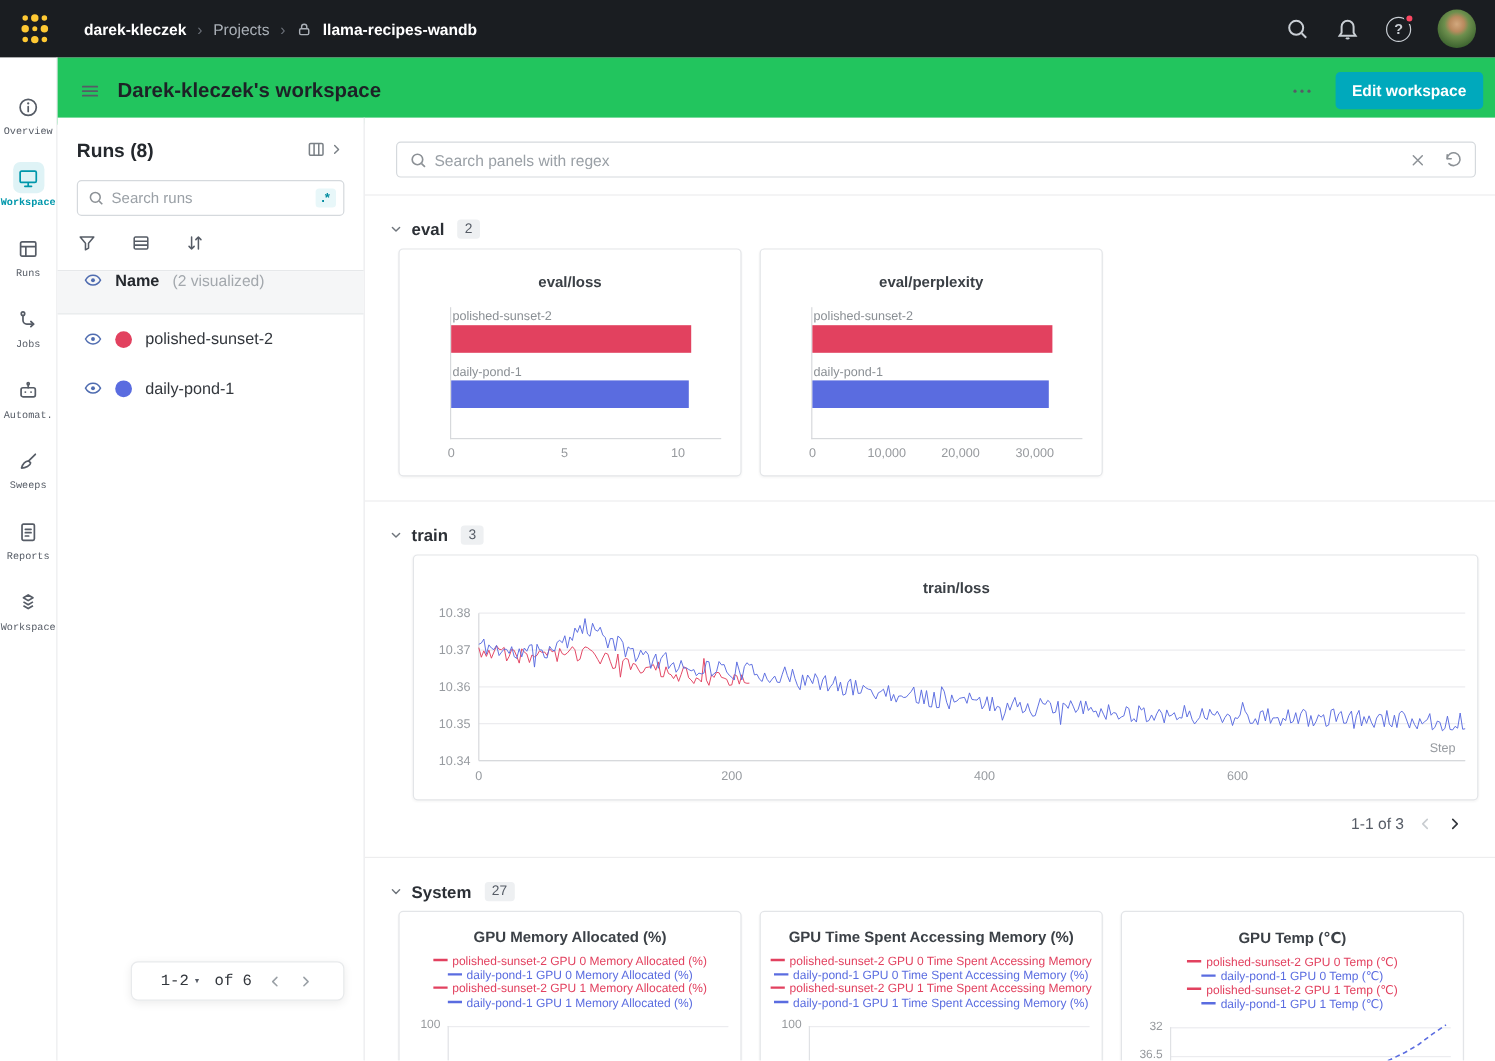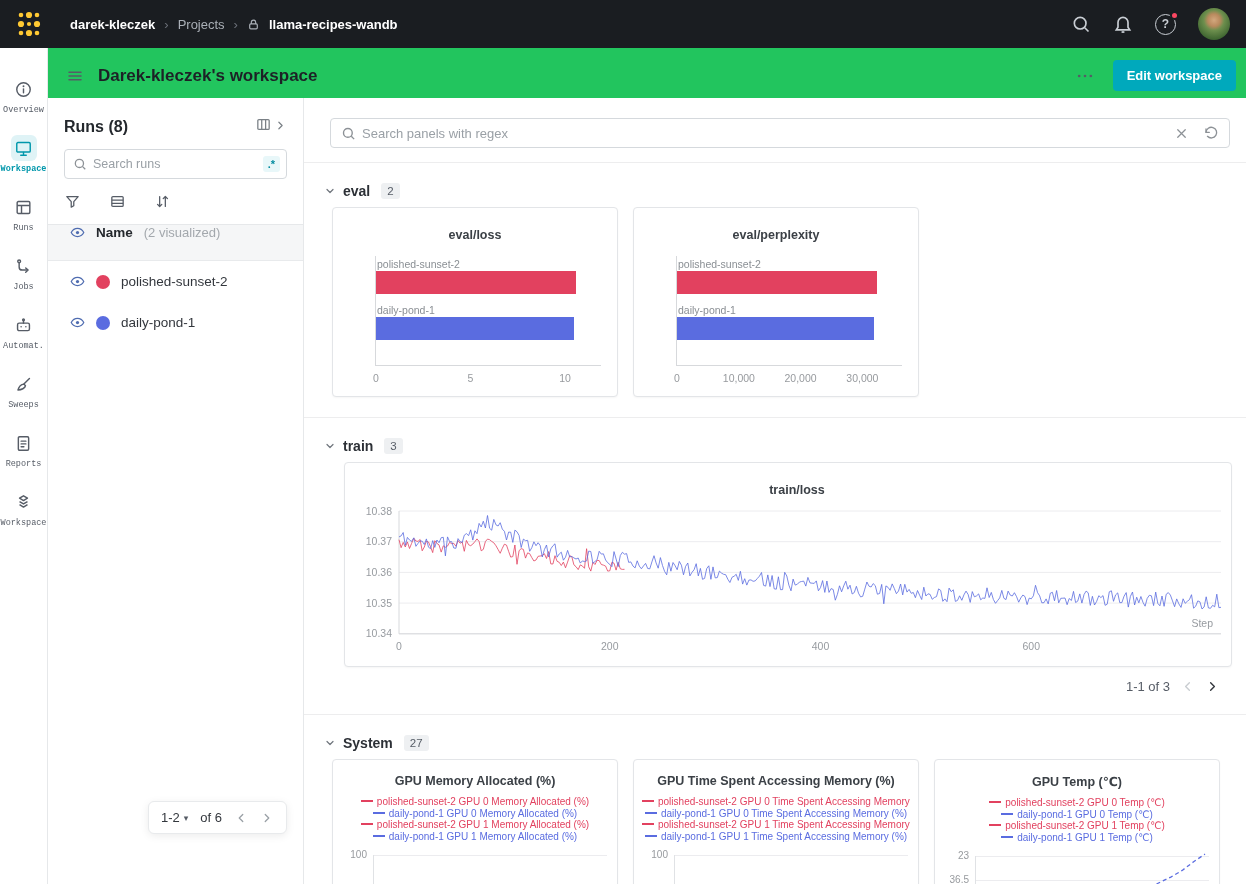--- a/index.html
+++ b/index.html
@@ -53,21 +53,21 @@
   .tool-ic { display:flex; cursor:pointer; background:none; border:none; color:#565c66; }
   .runs-divider { height:1px; background:#e6e8ea; }
   .name-row { display:flex; height:36px; background:#f5f6f7; border-bottom:1px solid #e8eaec; padding-left:22px; gap:11px; }
   .name-row .eye { color:#4f6cb0; display:flex; cursor:pointer; }
   .name-label { font-size:13.5px; font-weight:700; color:#24282d; }
   .name-note { font-size:13px; color:#a3a8ad; }
   .run-row { display:flex; align-items:center; height:41px; padding-left:22px; gap:11px; cursor:pointer; }
   .run-row .eye { color:#4f6cb0; display:flex; }
   .run-dot { width:14px; height:14px; border-radius:50%; flex:0 0 auto; }
   .run-name { font-size:13.5px; color:#33373d; }
-  .runs-pagination { position:absolute; bottom:50px; right:16px; background:#fff; border:1px solid #e8eaec; border-radius:6px; box-shadow:0 2px 8px rgba(0,0,0,.08); display:flex; align-items:center; gap:12px; padding:8px 12px; font-size:13px; color:#33373d; }
+  .runs-pagination { position:absolute; bottom:50px; right:16px; background:#fff; border:1px solid #e8eaec; border-radius:6px; box-shadow:0 2px 8px rgba(0,0,0,.08); display:flex; align-items:center; gap:12px; padding:8px 24px; font-size:13px; color:#33373d;font-family:Liberation Mono, monospace; }
   .page-size { display:flex; align-items:center; gap:4px; cursor:pointer; }
   .caret { font-size:9px; color:#565c66; }
   .pg-chev { display:flex; color:#9aa0a6; cursor:pointer; background:none; border:none; }
 
   
   .main { position:absolute; left:304px; top:98px; right:0; bottom:0; overflow:hidden; background:#fff; }
   .panel-search-row { padding:20px 16px 14px 26px; border-bottom:1px solid #ededee; }
   .panel-search { position:relative; height:30px; border:1px solid #d5d9dd; border-radius:4px; display:flex; align-items:center; padding:0 10px; }
   .panel-search input { flex:1; border:none; outline:none; font-size:13px; font-family:inherit; color:#33373d; }
   .panel-search input::placeholder { color:#9aa0a6; }
@@ -514,21 +514,21 @@
         </div>
         <div class="panel sys-panel">
           <div class="sys-title">GPU Temp (℃)</div>
           <div class="legend">
               <div class="leg-row"><span class="leg-inner" style="color:#e2415f"><span class="leg-mark" style="border-color:#e2415f"></span>polished-sunset-2 GPU 0 Temp (℃)</span></div>
               <div class="leg-row"><span class="leg-inner" style="color:#5a6ce0"><span class="leg-mark" style="border-color:#5a6ce0"></span>daily-pond-1 GPU 0 Temp (℃)</span></div>
               <div class="leg-row"><span class="leg-inner" style="color:#e2415f"><span class="leg-mark" style="border-color:#e2415f"></span>polished-sunset-2 GPU 1 Temp (℃)</span></div>
               <div class="leg-row"><span class="leg-inner" style="color:#5a6ce0"><span class="leg-mark" style="border-color:#5a6ce0"></span>daily-pond-1 GPU 1 Temp (℃)</span></div>
             </div>
           <div class="mini-plot">
-              <div class="mini-label" style="top:1px">23</div>
+              <div class="mini-label" style="top:1px">32</div>
               <div class="mini-grid" style="top:7px"></div>
               <div class="mini-label" style="top:25px">36.5</div>
               <div class="mini-grid" style="top:31px"></div>
               <div class="mini-axis"></div>
               <svg class="mini-svg" width="268" height="96">
                 <polyline points="193.6,41.6 211.8,35.8 227.8,28.1 239.2,21.4 250.6,12.8 262.0,5.1" fill="none" stroke="#5a6ce0" stroke-width="1.3" stroke-dasharray="4 3"></polyline>
               </svg>
             </div>
         </div>
       </div>

